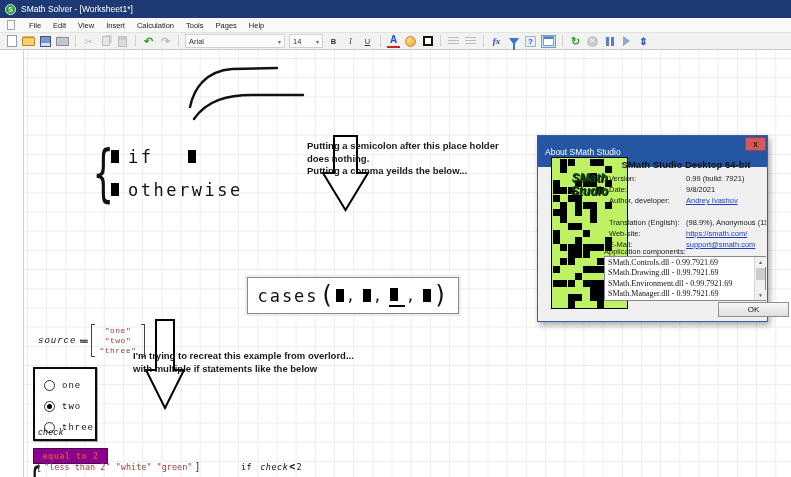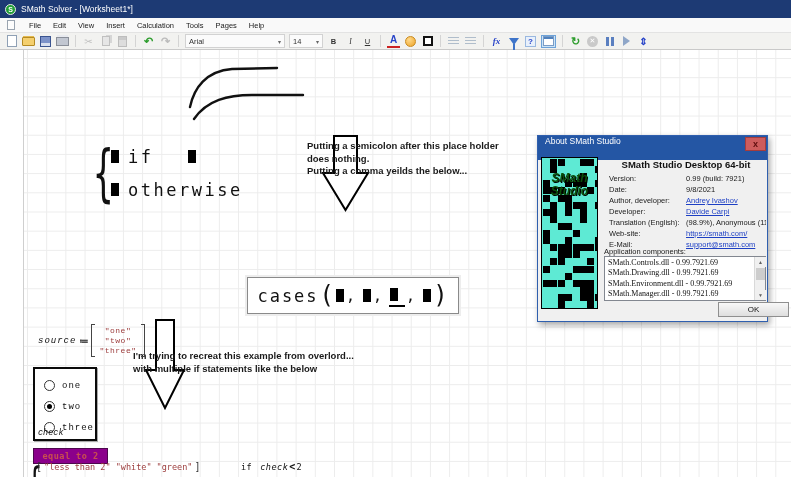--- a/index.html
+++ b/index.html
@@ -106,25 +106,25 @@
   .cstr { color:#9c3c3c; margin:0 2px; letter-spacing:0; }
   .cond { position:absolute; left:170px; top:0;margin-left:35px; }
   .kw { color:#111; letter-spacing:.5px; }
   .cvar { font-style:italic; margin-left:8px; letter-spacing:.5px; }
   .cop { font-weight:bold; font-size:10px; margin:0 1px; }
   .cval { }
 
   
   .dialog { position:absolute; left:537px; top:85px; width:231px; height:187px; background:#f0f0f0;
     border:1px solid #2f5fae; box-shadow:2px 3px 6px rgba(0,0,0,.35); z-index:50; }
-  .dlg-titlebar { position:absolute; left:0; top:0; width:100%; height:24px; background:#2456a4; color:#fff;
-    font-size:8.5px; display:flex; align-items:flex-start; padding-left:7px; }
+  .dlg-titlebar { position:absolute; left:0; top:0; width:100%; height:31px; background:#2456a4; color:#fff;
+    font-size:8.5px; display:flex; align-items:center; padding-left:7px; }
   .dlg-close { position:absolute; right:1px; top:1px; width:21px; height:14px; background:#cd5c5c; border:1px solid #a53c3c;
     color:#5e0d0d; font-size:9px; font-weight:bold; display:flex; align-items:center; justify-content:center; line-height:0; }
-  .qr { position:absolute; left:3px; top:21px; width:57px; height:152px; background:#5eead4; border:1px solid #000; overflow:hidden; }
+  .qr { position:absolute; left:13px; top:21px; width:77px; height:152px; background:#bef264; border:1px solid #000; overflow:hidden; }
   .qrb { position:absolute; width:7px; height:7px; background:#000; }
   .qrtext { position:absolute; left:0; top:14px; width:100%; text-align:center; z-index:5;
     font-weight:bold; font-size:12px; line-height:13px; color:#0a4f0a; text-shadow:1px 1px 0 #000; font-style:italic; }
   .dlg-heading { position:absolute; left:68px; top:23px; width:160px; text-align:center; font-size:9.5px; font-weight:bold; color:#111; }
   .drow { position:absolute; left:71px; width:157px; height:11px; font-size:7.5px; color:#1a1a1a; white-space:nowrap; overflow:hidden; }
   .dlabel { display:inline-block; width:77px; }
   .dvalue { }
   .link { color:#1d3fc4; text-decoration:underline; }
   .dcomp-label { position:absolute; left:66px; top:111px; font-size:7.5px; color:#1a1a1a; }
   .listbox { position:absolute; left:66px; top:120px; width:162px; height:45px; background:#fff; border:1px solid #828790; padding:1px 12px 1px 3px; }
@@ -416,23 +416,20 @@
 
       <div class="drow" style="top:38px;">
         <span class="dlabel">Version:</span><span class="dvalue">0.99 (build: 7921)</span>
       </div>
       <div class="drow" style="top:49px;">
         <span class="dlabel">Date:</span><span class="dvalue">9/8/2021</span>
       </div>
       <div class="drow" style="top:60px;">
         <span class="dlabel">Author, developer:</span><span class="dvalue link">Andrey Ivashov</span>
       </div>
-      <div class="drow" style="top:71px;">
-        <span class="dlabel">Developer:</span><span class="dvalue link">Davide Carpi</span>
-      </div>
       <div class="drow" style="top:82px;">
         <span class="dlabel">Translation (English):</span><span class="dvalue">(98.9%), Anonymous (11.7%)</span>
       </div>
       <div class="drow" style="top:93px;">
         <span class="dlabel">Web-site:</span><span class="dvalue link">https://smath.com/</span>
       </div>
       <div class="drow" style="top:104px;">
         <span class="dlabel">E-Mail:</span><span class="dvalue link">support@smath.com</span>
       </div>
 

